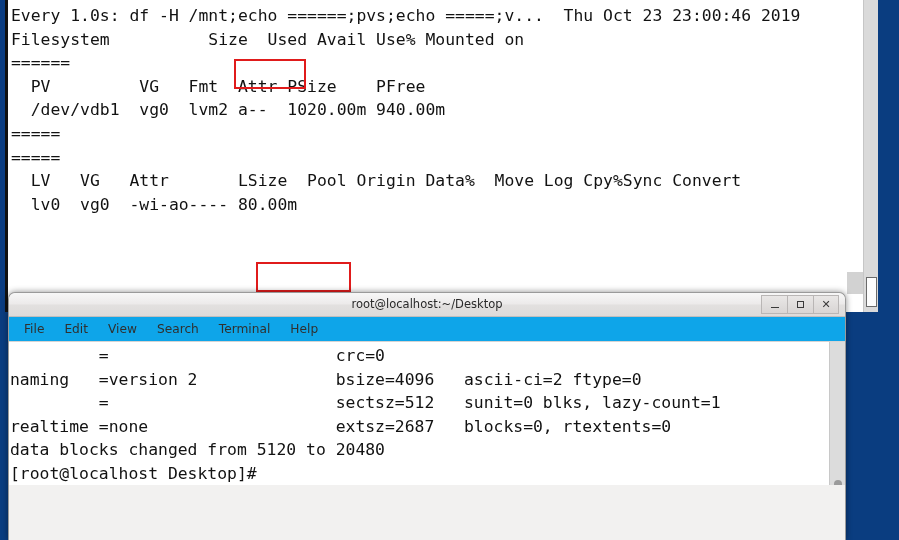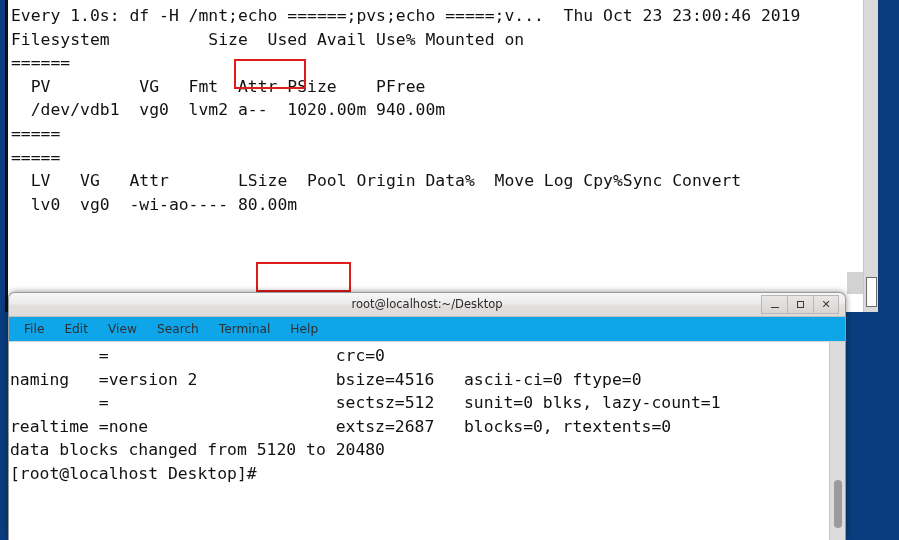--- a/index.html
+++ b/index.html
@@ -161,21 +161,21 @@
   .menu-item {
     font-family: "DejaVu Sans", sans-serif;
     font-size: 12.2px;
     color: #30302f;
     cursor: default;
     padding: 1px 2px;
   }
 
   #term-body {
     position: relative;
-    height: 199px;
+    height: 143px;
     background: #ffffff;
     overflow: hidden;
   }
   #term-screen {
     position: absolute;
     left: 0; top: 2px;
     right: 16px;
     padding-left: 1px;
   }
   #term-screen .tline { font-size: 16.4px; line-height: 23.6px; }
@@ -257,21 +257,21 @@
     <div class="menu-item">Edit</div>
     <div class="menu-item">View</div>
     <div class="menu-item">Search</div>
     <div class="menu-item">Terminal</div>
     <div class="menu-item">Help</div>
   </div>
 
   <div id="term-body">
     <div id="term-screen">
       <div class="tline">         =                       crc=0</div>
-      <div class="tline">naming   =version 2              bsize=4516   ascii-ci=0 ftype=0</div>
+      <div class="tline">naming   =version 2              bsize=4096   ascii-ci=2 ftype=0</div>
       <div class="tline">         =                       sectsz=512   sunit=0 blks, lazy-count=1</div>
       <div class="tline">realtime =none                   extsz=2687   blocks=0, rtextents=0</div>
       <div class="tline">data blocks changed from 5120 to 20480</div>
       <div class="tline">[root@localhost Desktop]#</div>
     </div>
     <div id="term-scrollbar">
       <div id="term-scroll-thumb"></div>
     </div>
   </div>
 

